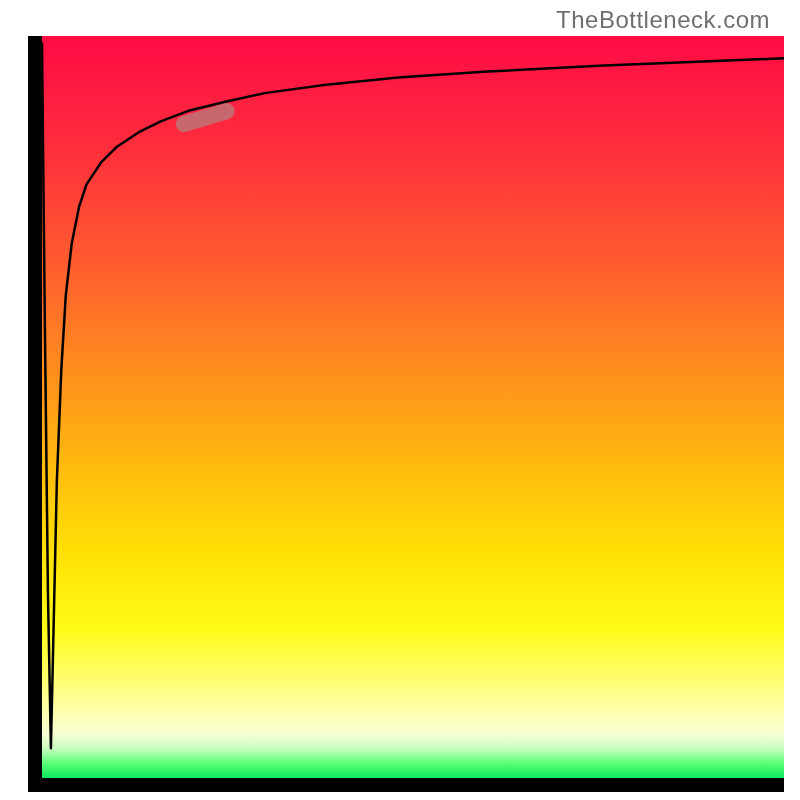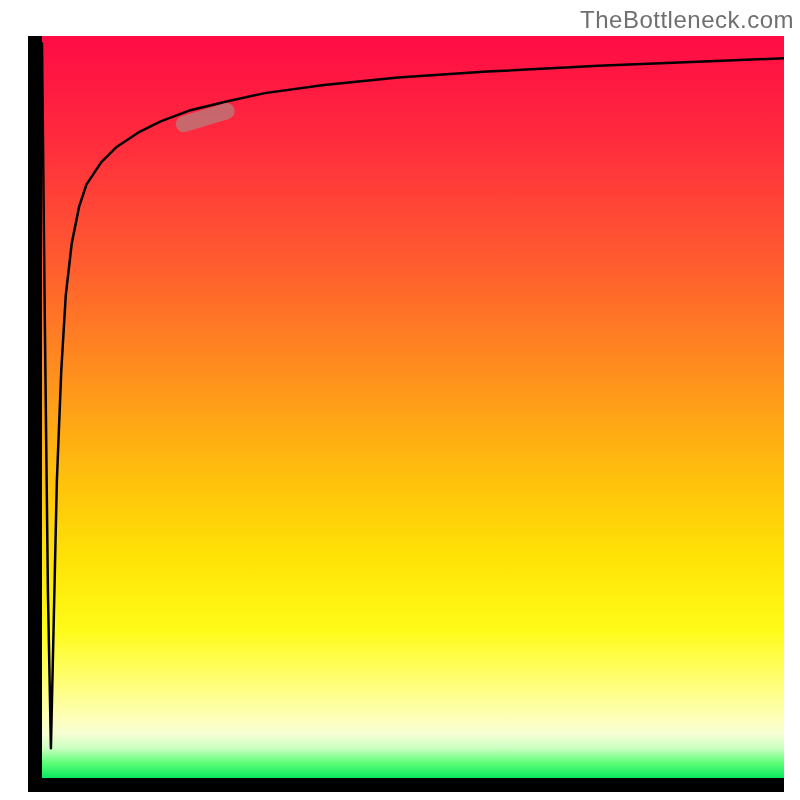--- a/index.html
+++ b/index.html
@@ -5,21 +5,21 @@
   * { margin: 0; padding: 0; box-sizing: border-box; }
   html, body { width: 800px; height: 800px; overflow: hidden; background: #fff; }
   .stage {
     position: relative;
     width: 800px;
     height: 800px;
   }
   .attribution {
     position: absolute;
     top: 6px;
-    right: 6px;
+    right: 30px;
     font-family: Arial, Helvetica, sans-serif;
     font-size: 24px;
     color: #6f6f6f;
     letter-spacing: 0.5px;
     z-index: 5;
   }
   .plot-frame {
     position: absolute;
     left: 28px;
     top: 36px;

